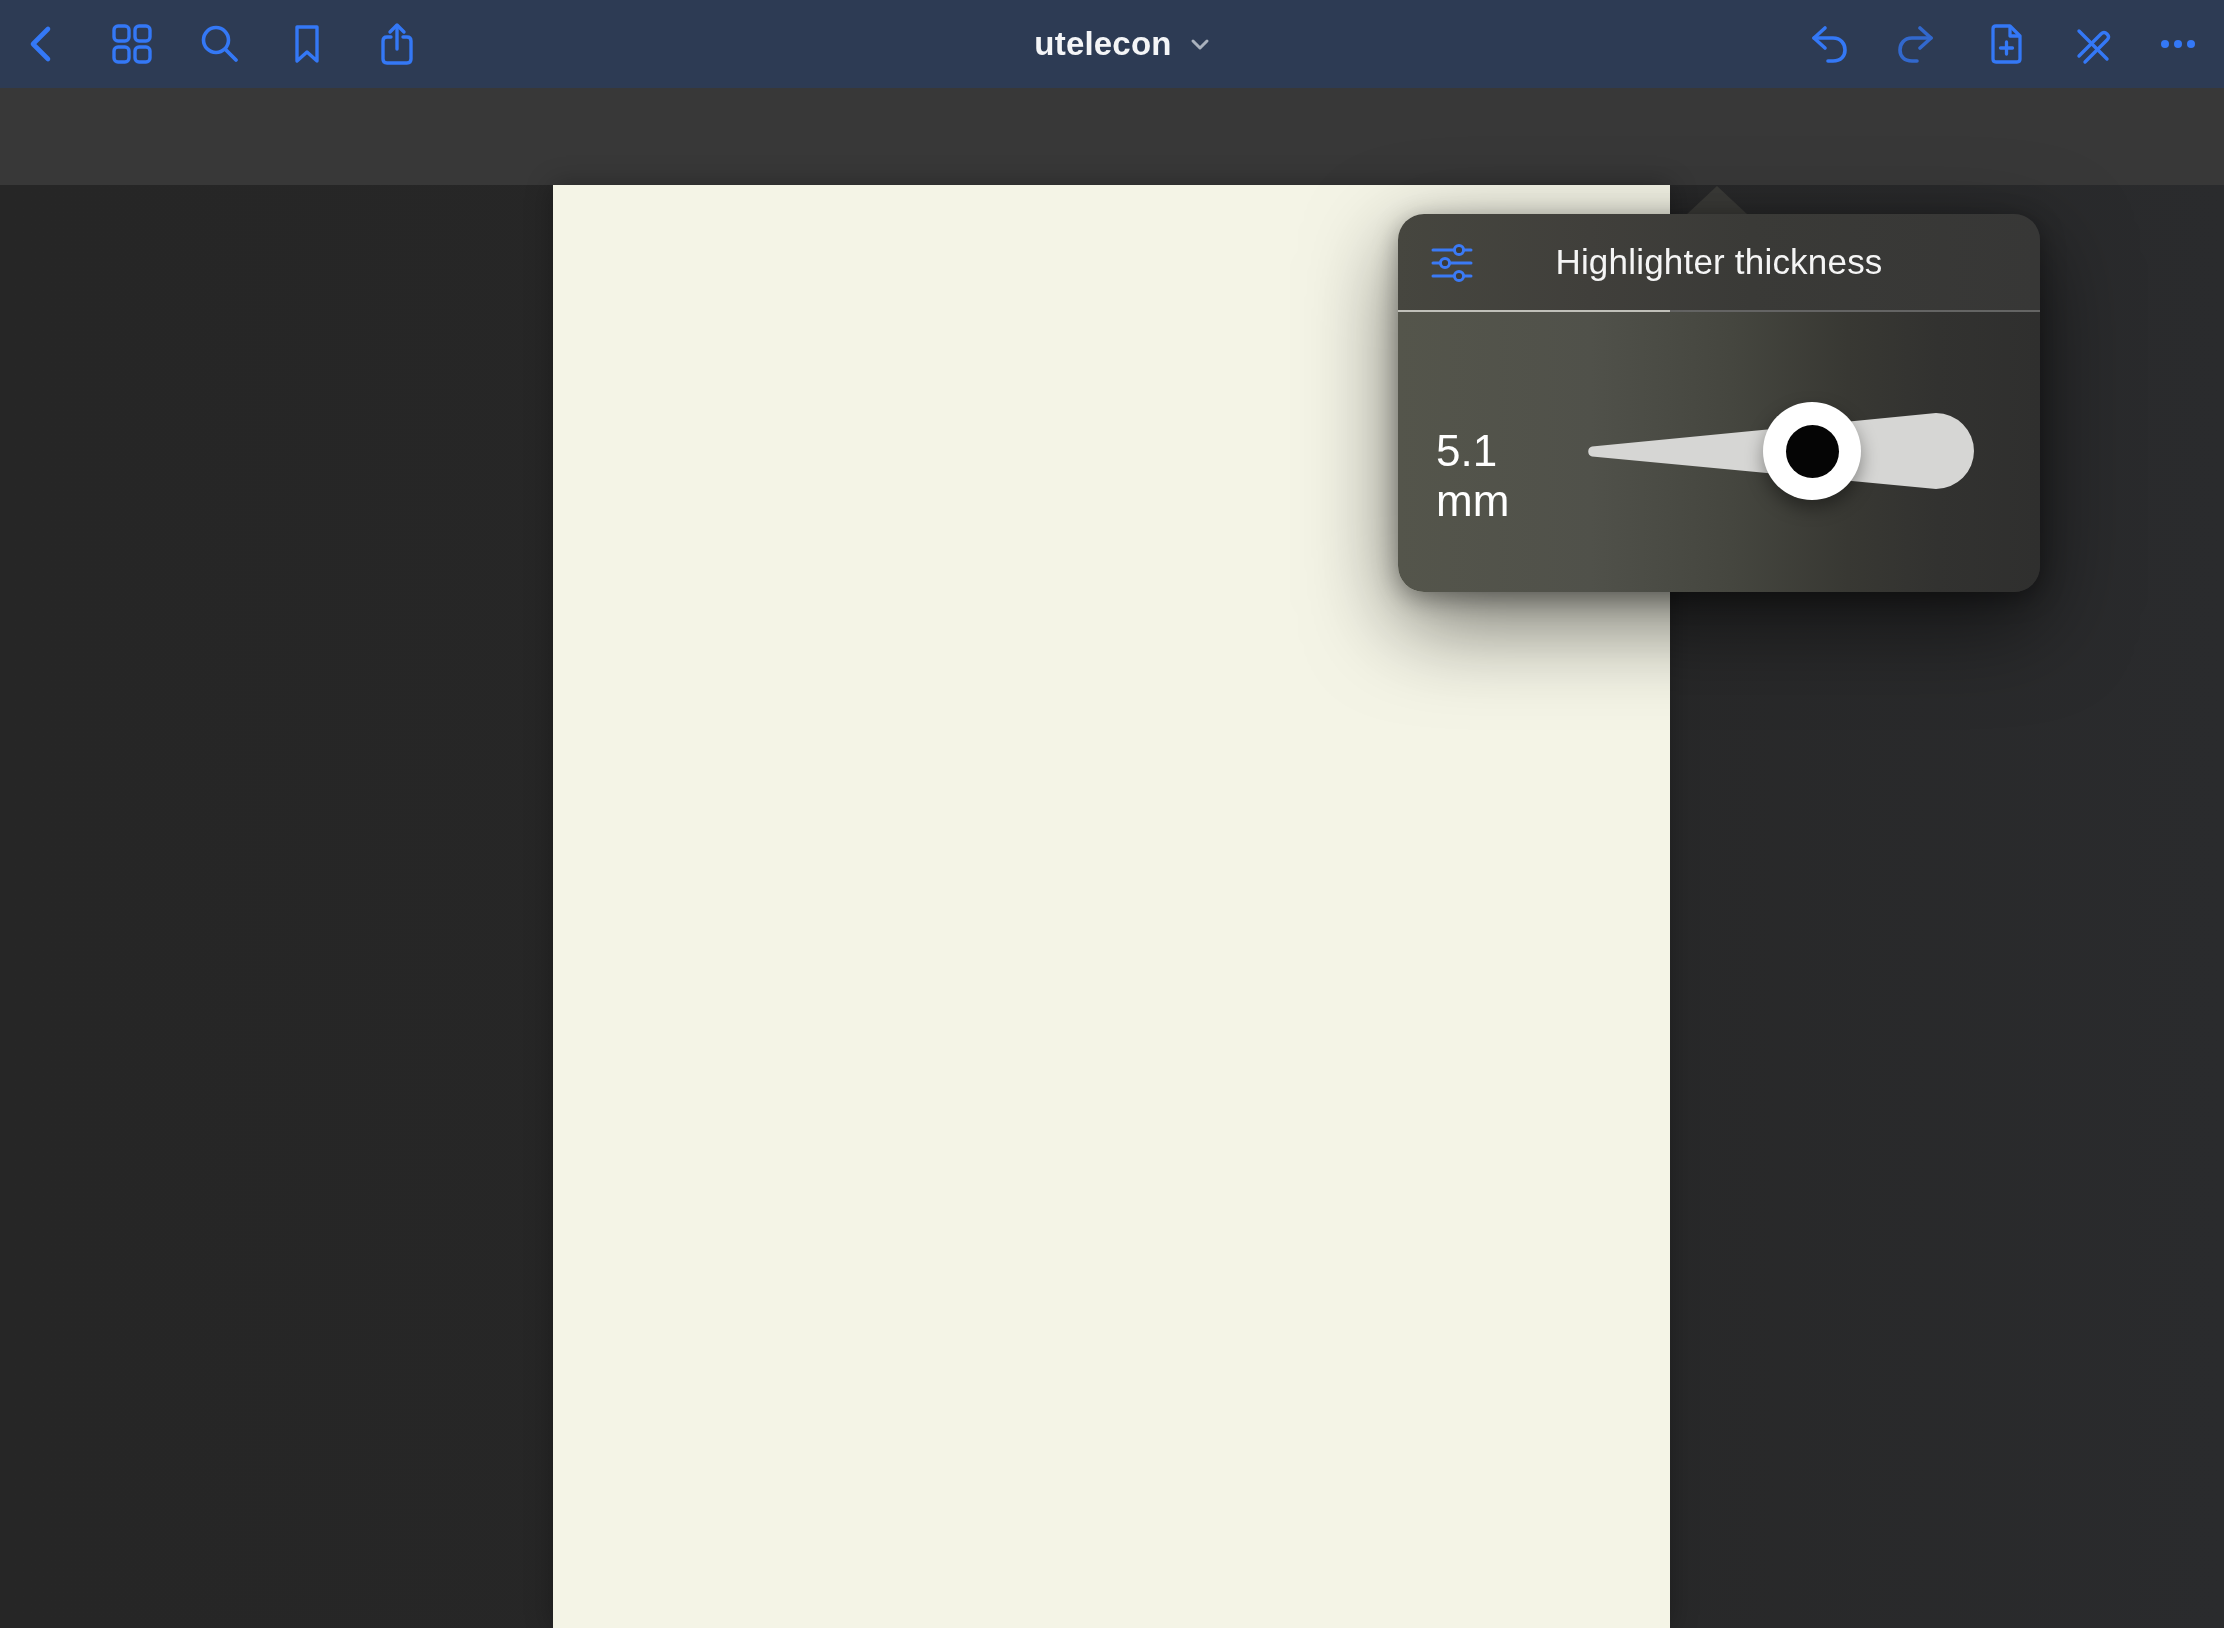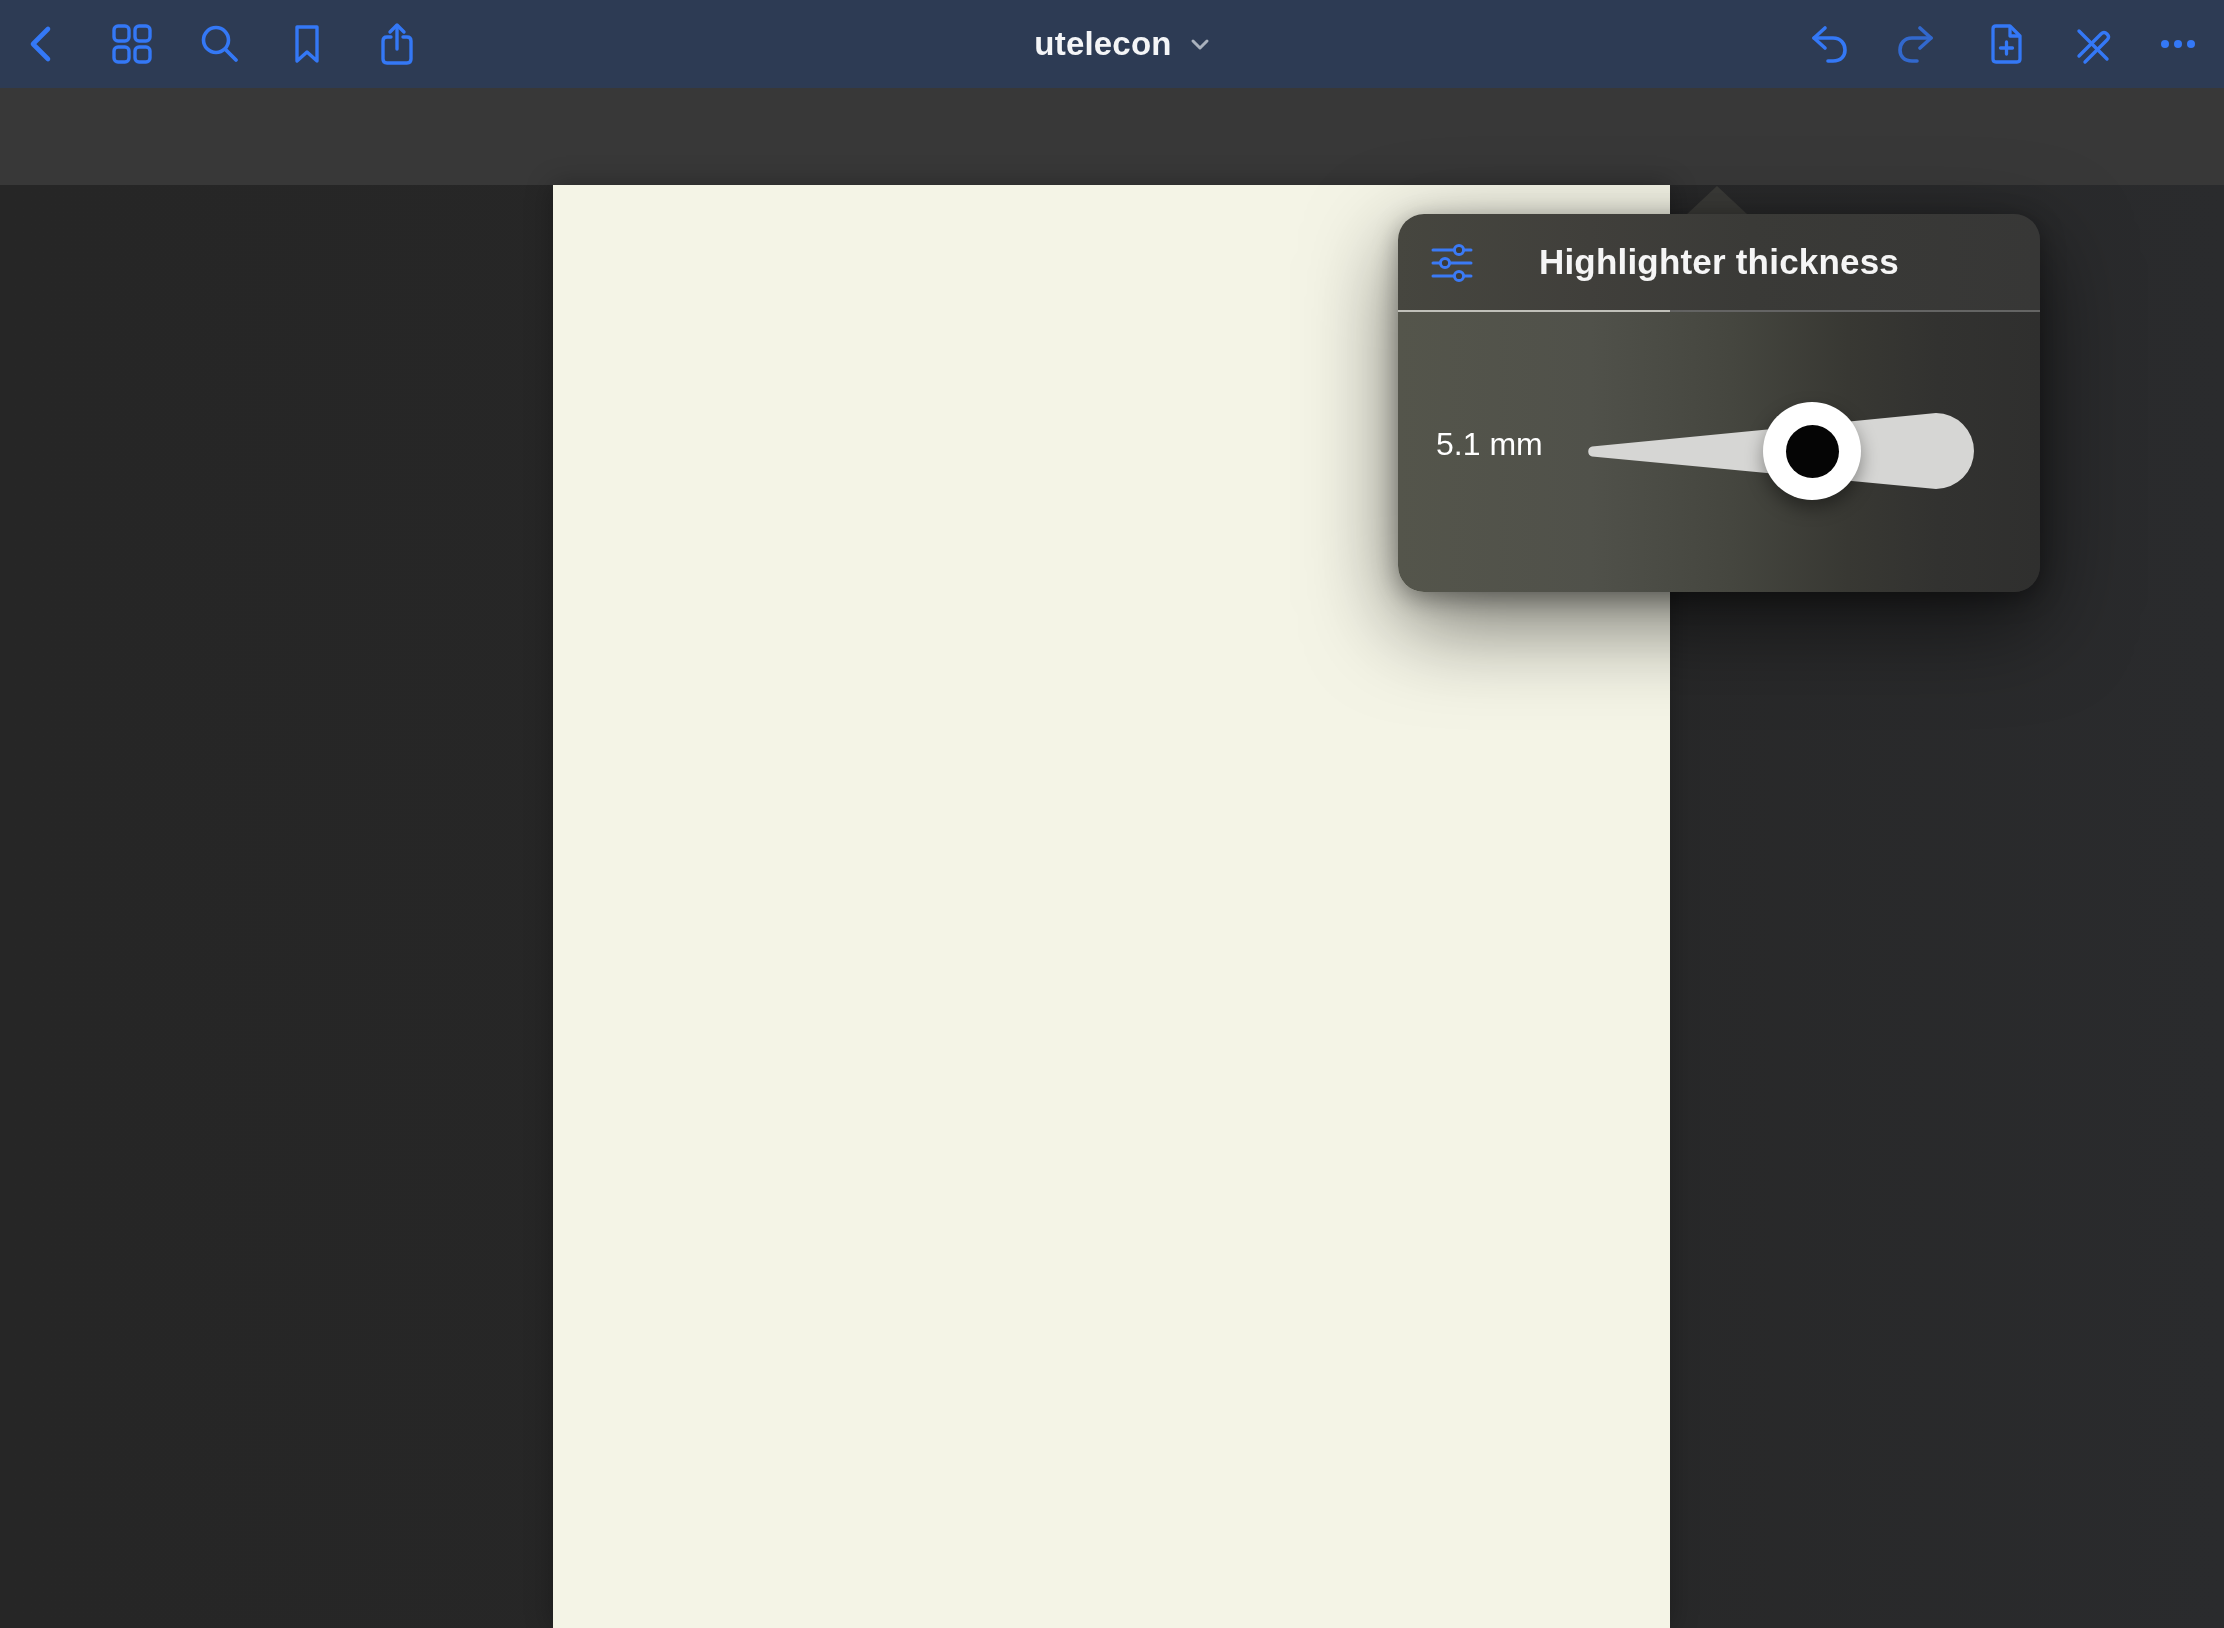--- a/index.html
+++ b/index.html
@@ -25,25 +25,25 @@
   .page{position:absolute;left:553px;top:0;width:1117px;height:1443px;background:#f4f4e6;box-shadow:0 0 26px rgba(0,0,0,.30);}
   
   .popover{position:absolute;left:1398px;top:214px;width:642px;height:378px;border-radius:26px;overflow:hidden;
            box-shadow:0 30px 90px rgba(0,0,0,.55), 0 6px 24px rgba(0,0,0,.35);}
   .pop-arrow{position:absolute;left:1686px;top:186px;width:0;height:0;
              border-left:31px solid transparent;border-right:31px solid transparent;border-bottom:29px solid #3b3b38;}
   .pop-header{position:absolute;left:0;top:0;width:642px;height:96px;
               background:linear-gradient(90deg,#46463f 0%,#403f3b 30%,#3a3a37 55%,#373736 100%);
               display:flex;align-items:center;}
   .pop-header-icon{position:absolute;left:31px;top:26px;width:46px;height:46px;}
-  .pop-title{width:100%;text-align:center;color:#f5f5f5;font-size:35px;font-weight:bold;letter-spacing:.2px;}
+  .pop-title{width:100%;text-align:center;color:#f5f5f5;font-size:35px;font-weight:normal;letter-spacing:.2px;}
   .pop-divider{position:absolute;left:0;top:96px;width:642px;height:2px;background:rgba(150,150,148,.55);}
   .pop-body{position:absolute;left:0;top:98px;width:642px;height:280px;
             background:linear-gradient(90deg,#54554b 0%,#50514a 30%,#45463f 52%,#383833 70%,#323230 84%,#2f2f2e 100%);}
-  .slider-value{position:absolute;left:38px;top:114px;width:110px;color:#ffffff;font-size:32px;}
+  .slider-value{position:absolute;left:38px;top:114px;width:110px;color:#ffffff;font-size:44px;}
   .slider-track{position:absolute;left:190px;top:89px;width:390px;height:100px;}
   .slider-thumb{position:absolute;left:365px;top:90px;width:98px;height:98px;border-radius:50%;background:#ffffff;
                 box-shadow:0 8px 18px rgba(0,0,0,.38);display:flex;align-items:center;justify-content:center;cursor:grab;}
   .slider-thumb .pupil{width:53px;height:53px;border-radius:50%;background:#050505;}
 </style>
 </head>
 <body>
 
 <div class="stage">
 

